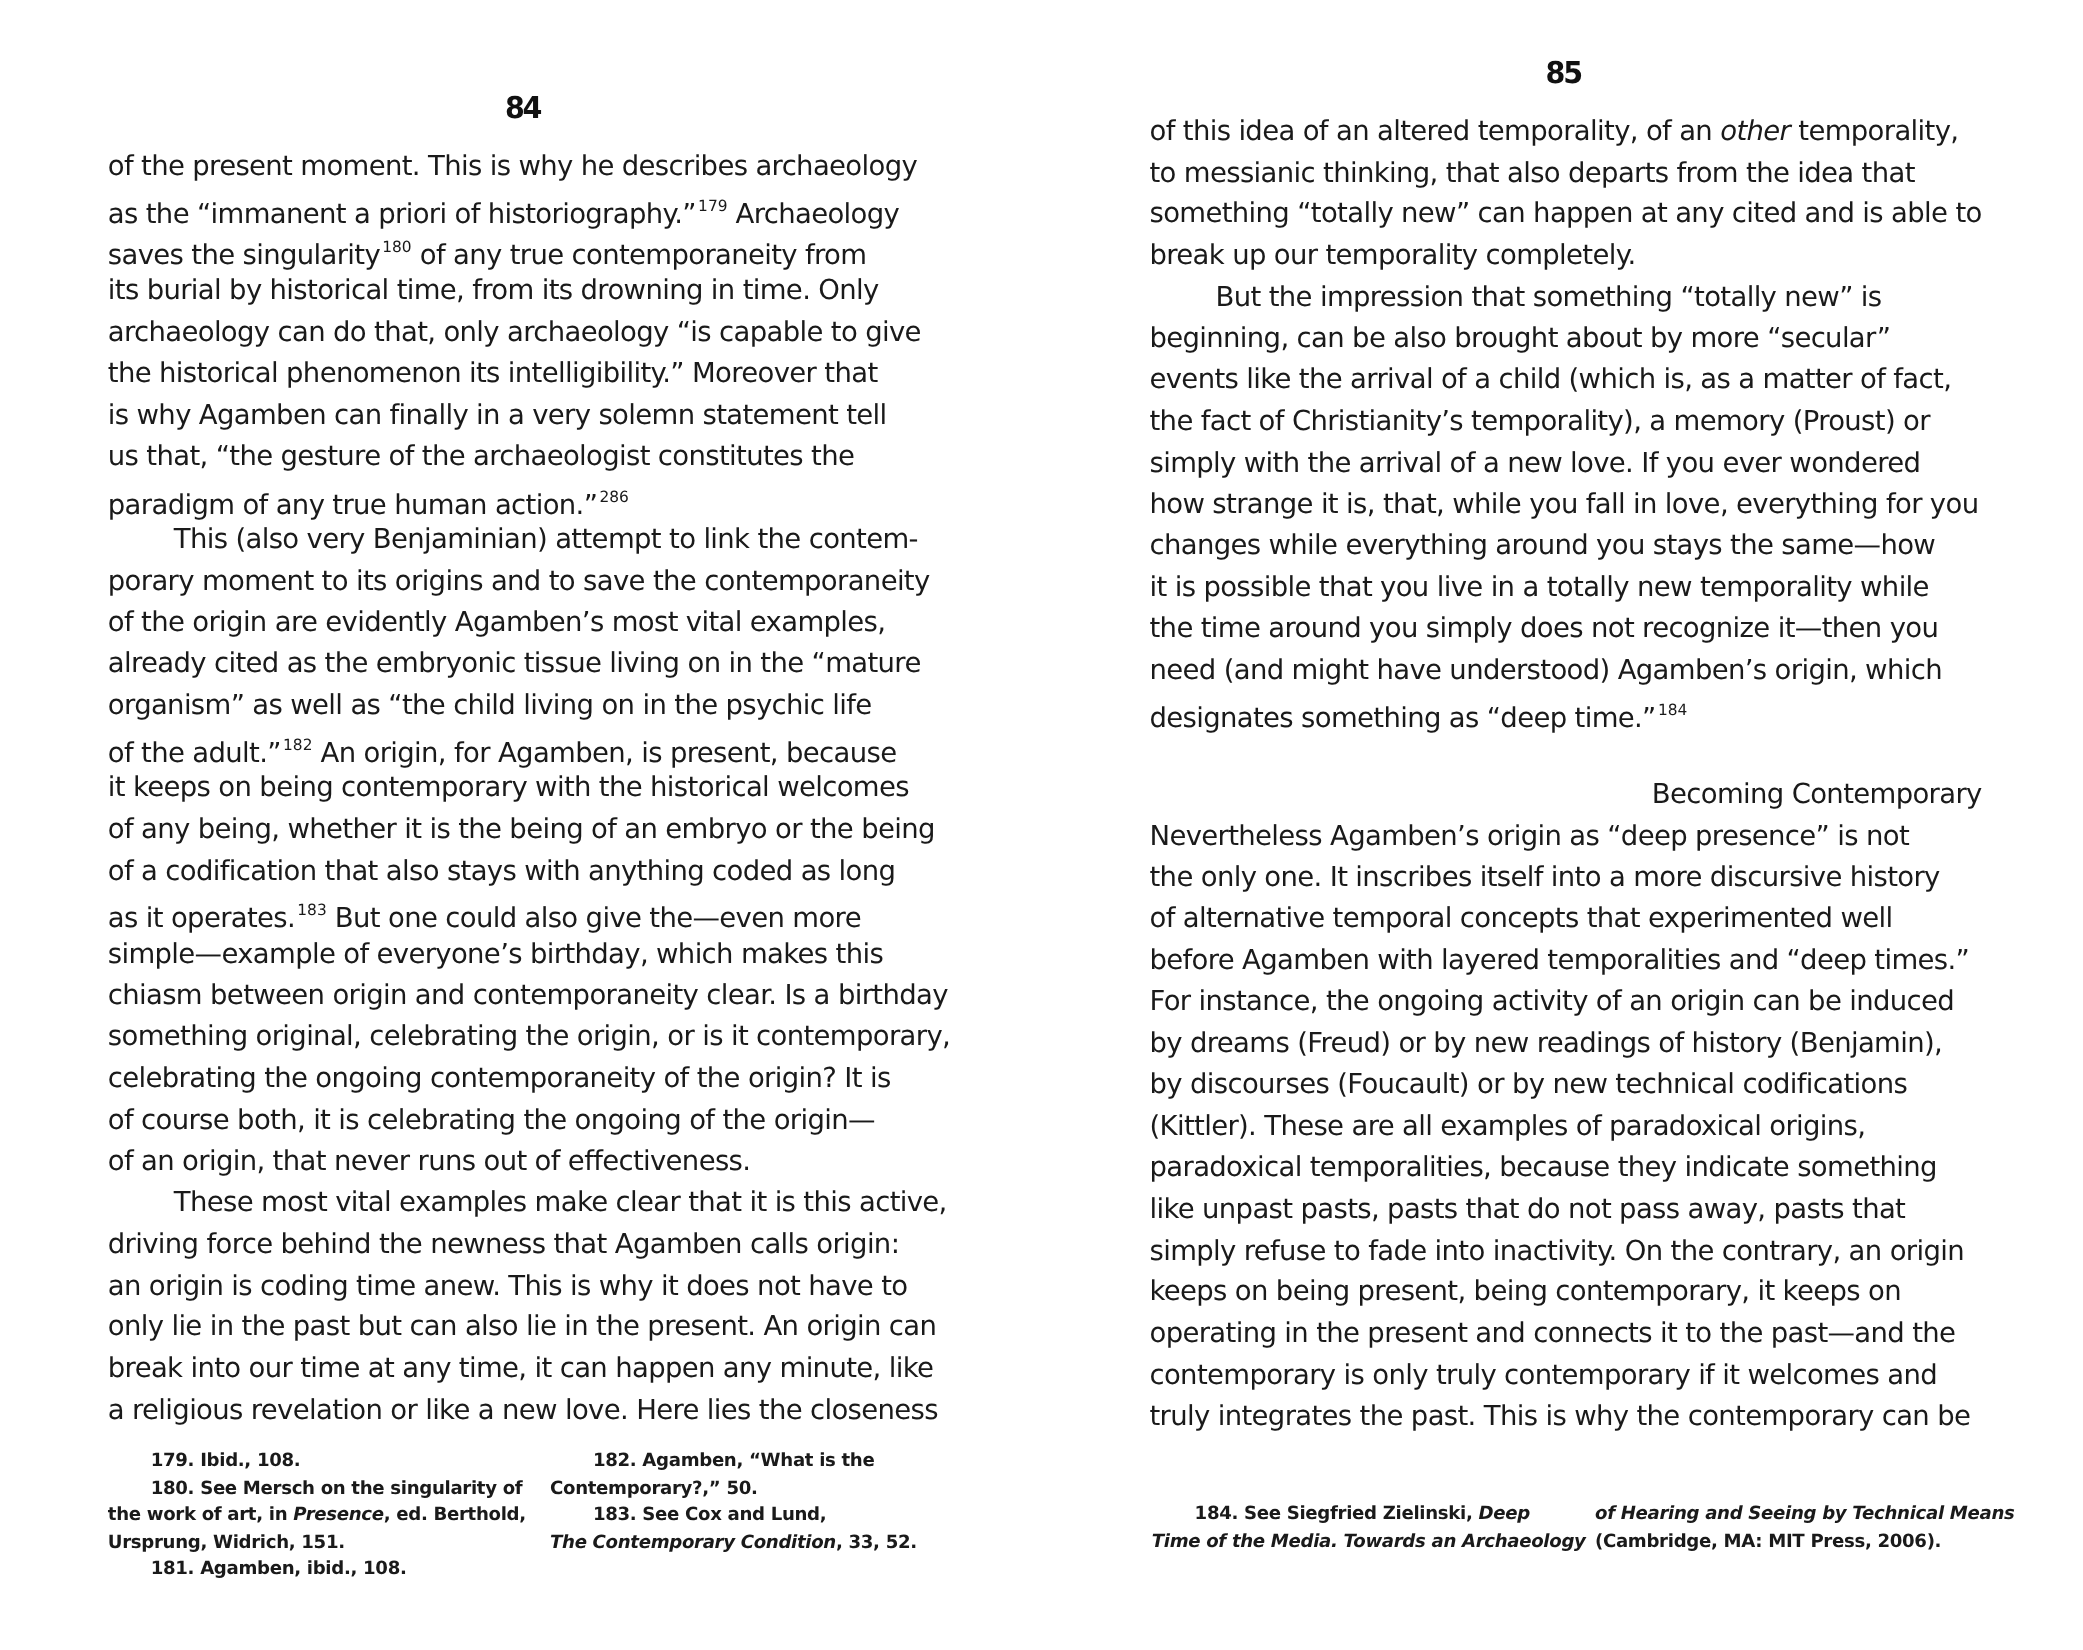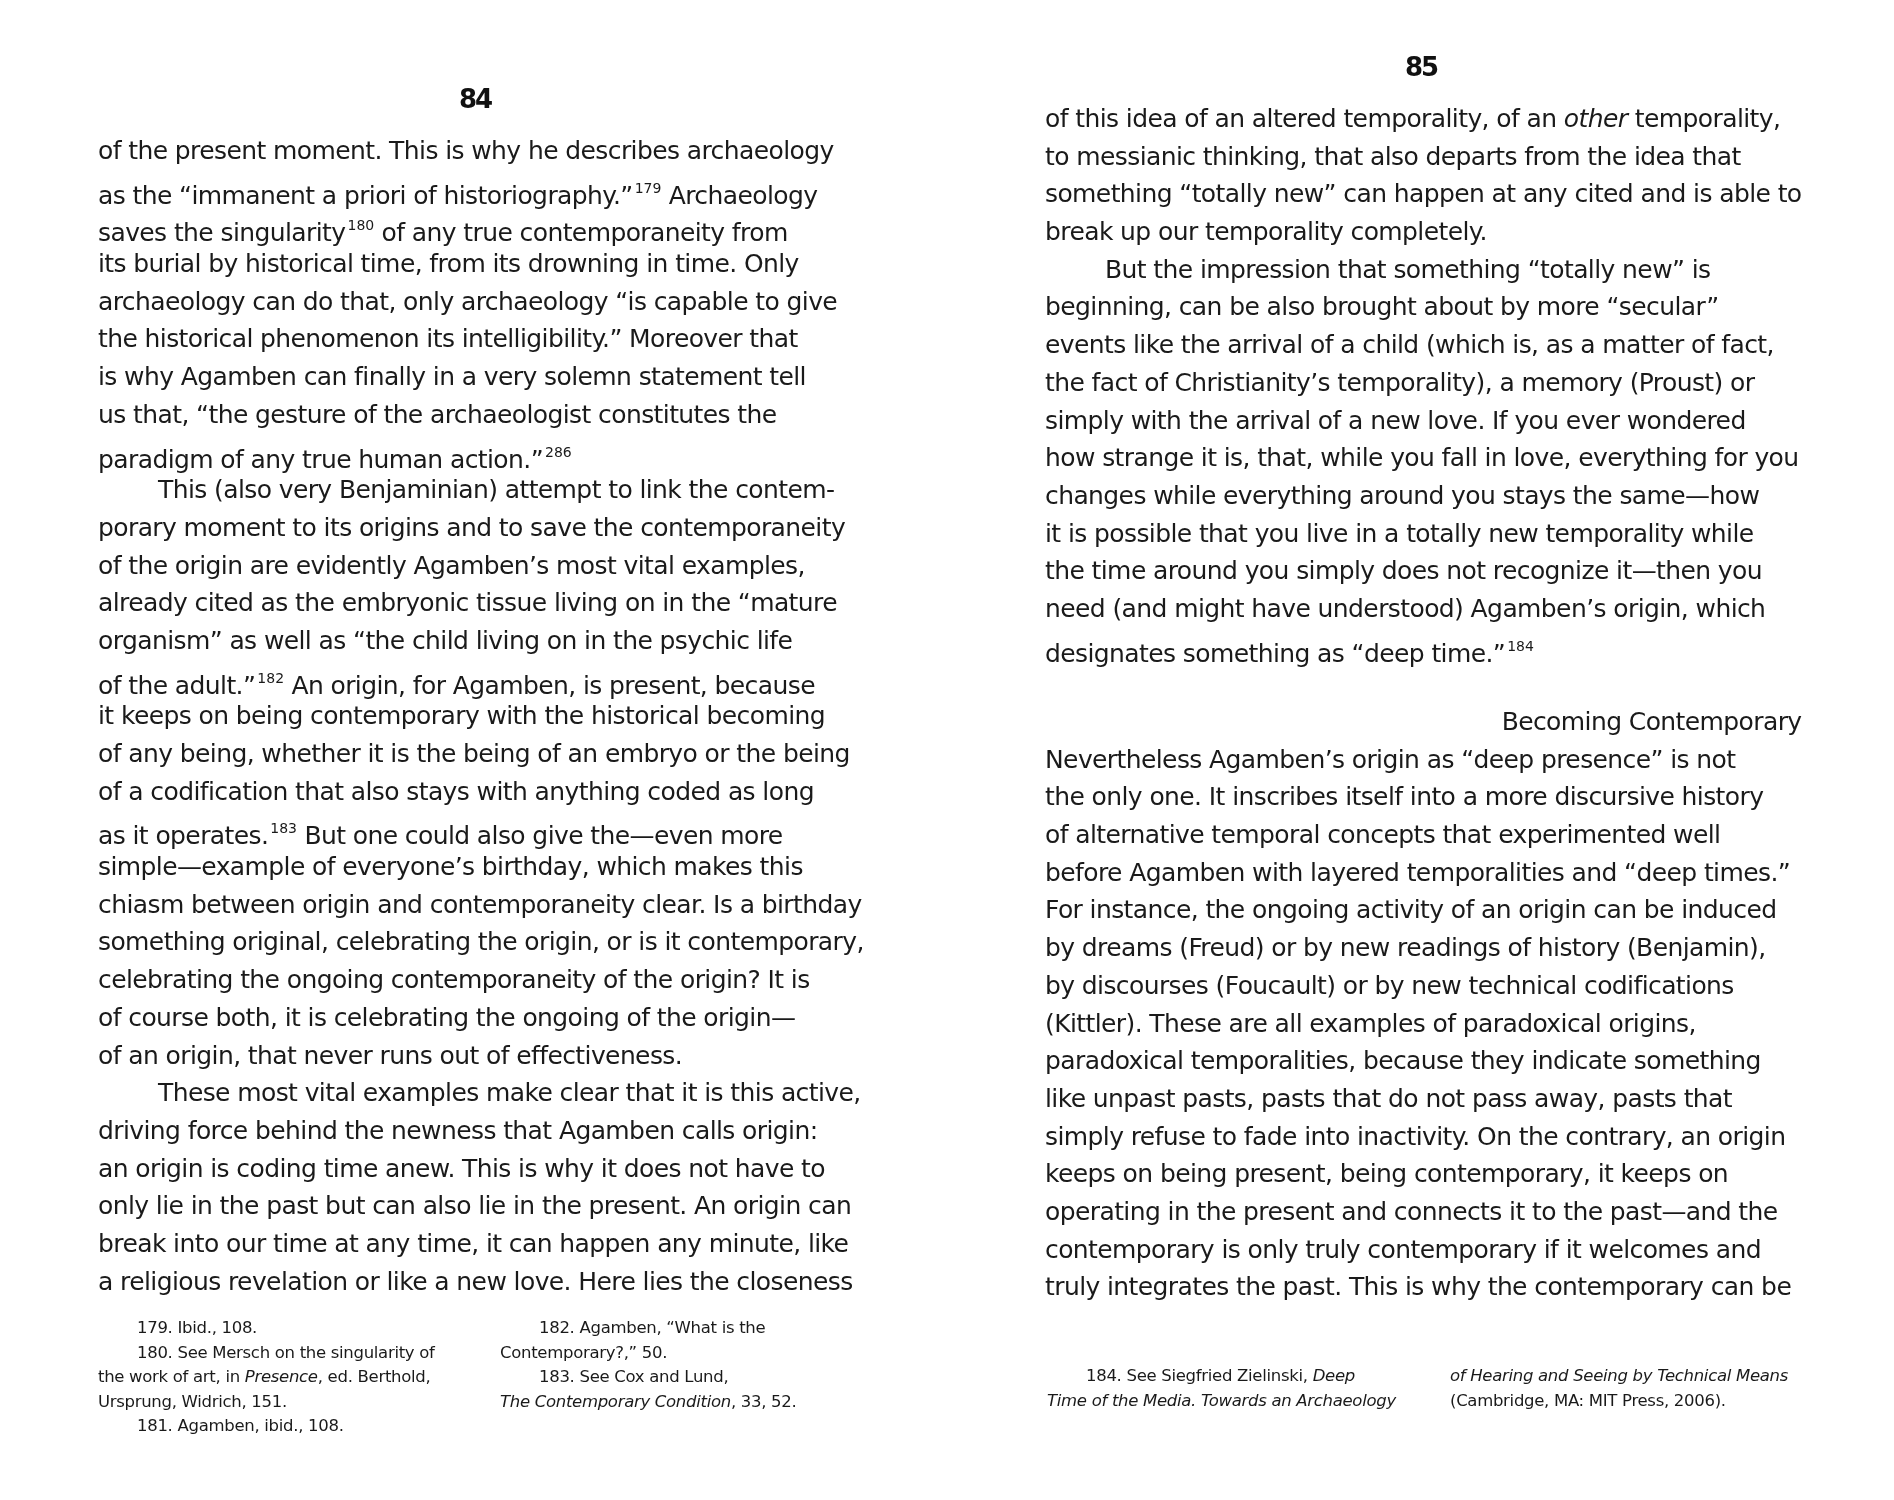--- a/index.html
+++ b/index.html
@@ -26,20 +26,21 @@
   .page.right .body-text { left: 98px; }
   .line { display: block; height: 37.7px; }
   .line.indent { padding-left: 60px; }
   .line.blank { }
   .line.heading { padding-left: 60px; text-align: right; }
   sup.fn { font-size: 14px; vertical-align: 11px; letter-spacing: 0; margin-left: 2px; }
   em { font-style: italic; }
   .notes {
     position: absolute; font-size: 16.5px; line-height: 24.5px; letter-spacing: -0.3px;
     white-space: nowrap;
+    font-weight: bold;
   }
   .notes .nline { display: block; height: 24.5px; }
   .notes .nline.indent { padding-left: 39px; }
   .page.left .notes.col1 { left: 98px; top: 1284px; }
   .page.left .notes.col2 { left: 500px; top: 1284px; }
   .page.right .notes.col1 { left: 100px; top: 1364px; }
   .page.right .notes.col2 { left: 503px; top: 1364px; }
 </style>
 </head>
 <body>
@@ -55,21 +56,21 @@
       <span class="line"><span>the historical phenomenon its intelligibility.” Moreover that</span></span>
       <span class="line"><span>is why Agamben can finally in a very solemn statement tell</span></span>
       <span class="line"><span>us that, “the gesture of the archaeologist constitutes the</span></span>
       <span class="line"><span>paradigm of any true human action.”</span><sup class="fn">286</sup></span>
       <span class="line indent"><span>This (also very Benjaminian) attempt to link the contem-</span></span>
       <span class="line"><span>porary moment to its origins and to save the contemporaneity</span></span>
       <span class="line"><span>of the origin are evidently Agamben’s most vital examples,</span></span>
       <span class="line"><span>already cited as the embryonic tissue living on in the “mature</span></span>
       <span class="line"><span>organism” as well as “the child living on in the psychic life</span></span>
       <span class="line"><span>of the adult.”</span><sup class="fn">182</sup><span> An origin, for Agamben, is present, because</span></span>
-      <span class="line"><span>it keeps on being contemporary with the historical becoming</span></span>
+      <span class="line"><span>it keeps on being contemporary with the historical welcomes</span></span>
       <span class="line"><span>of any being, whether it is the being of an embryo or the being</span></span>
       <span class="line"><span>of a codification that also stays with anything coded as long</span></span>
       <span class="line"><span>as it operates.</span><sup class="fn">183</sup><span> But one could also give the—even more</span></span>
       <span class="line"><span>simple—example of everyone’s birthday, which makes this</span></span>
       <span class="line"><span>chiasm between origin and contemporaneity clear. Is a birthday</span></span>
       <span class="line"><span>something original, celebrating the origin, or is it contemporary,</span></span>
       <span class="line"><span>celebrating the ongoing contemporaneity of the origin? It is</span></span>
       <span class="line"><span>of course both, it is celebrating the ongoing of the origin—</span></span>
       <span class="line"><span>of an origin, that never runs out of effectiveness.</span></span>
       <span class="line indent"><span>These most vital examples make clear that it is this active,</span></span>

